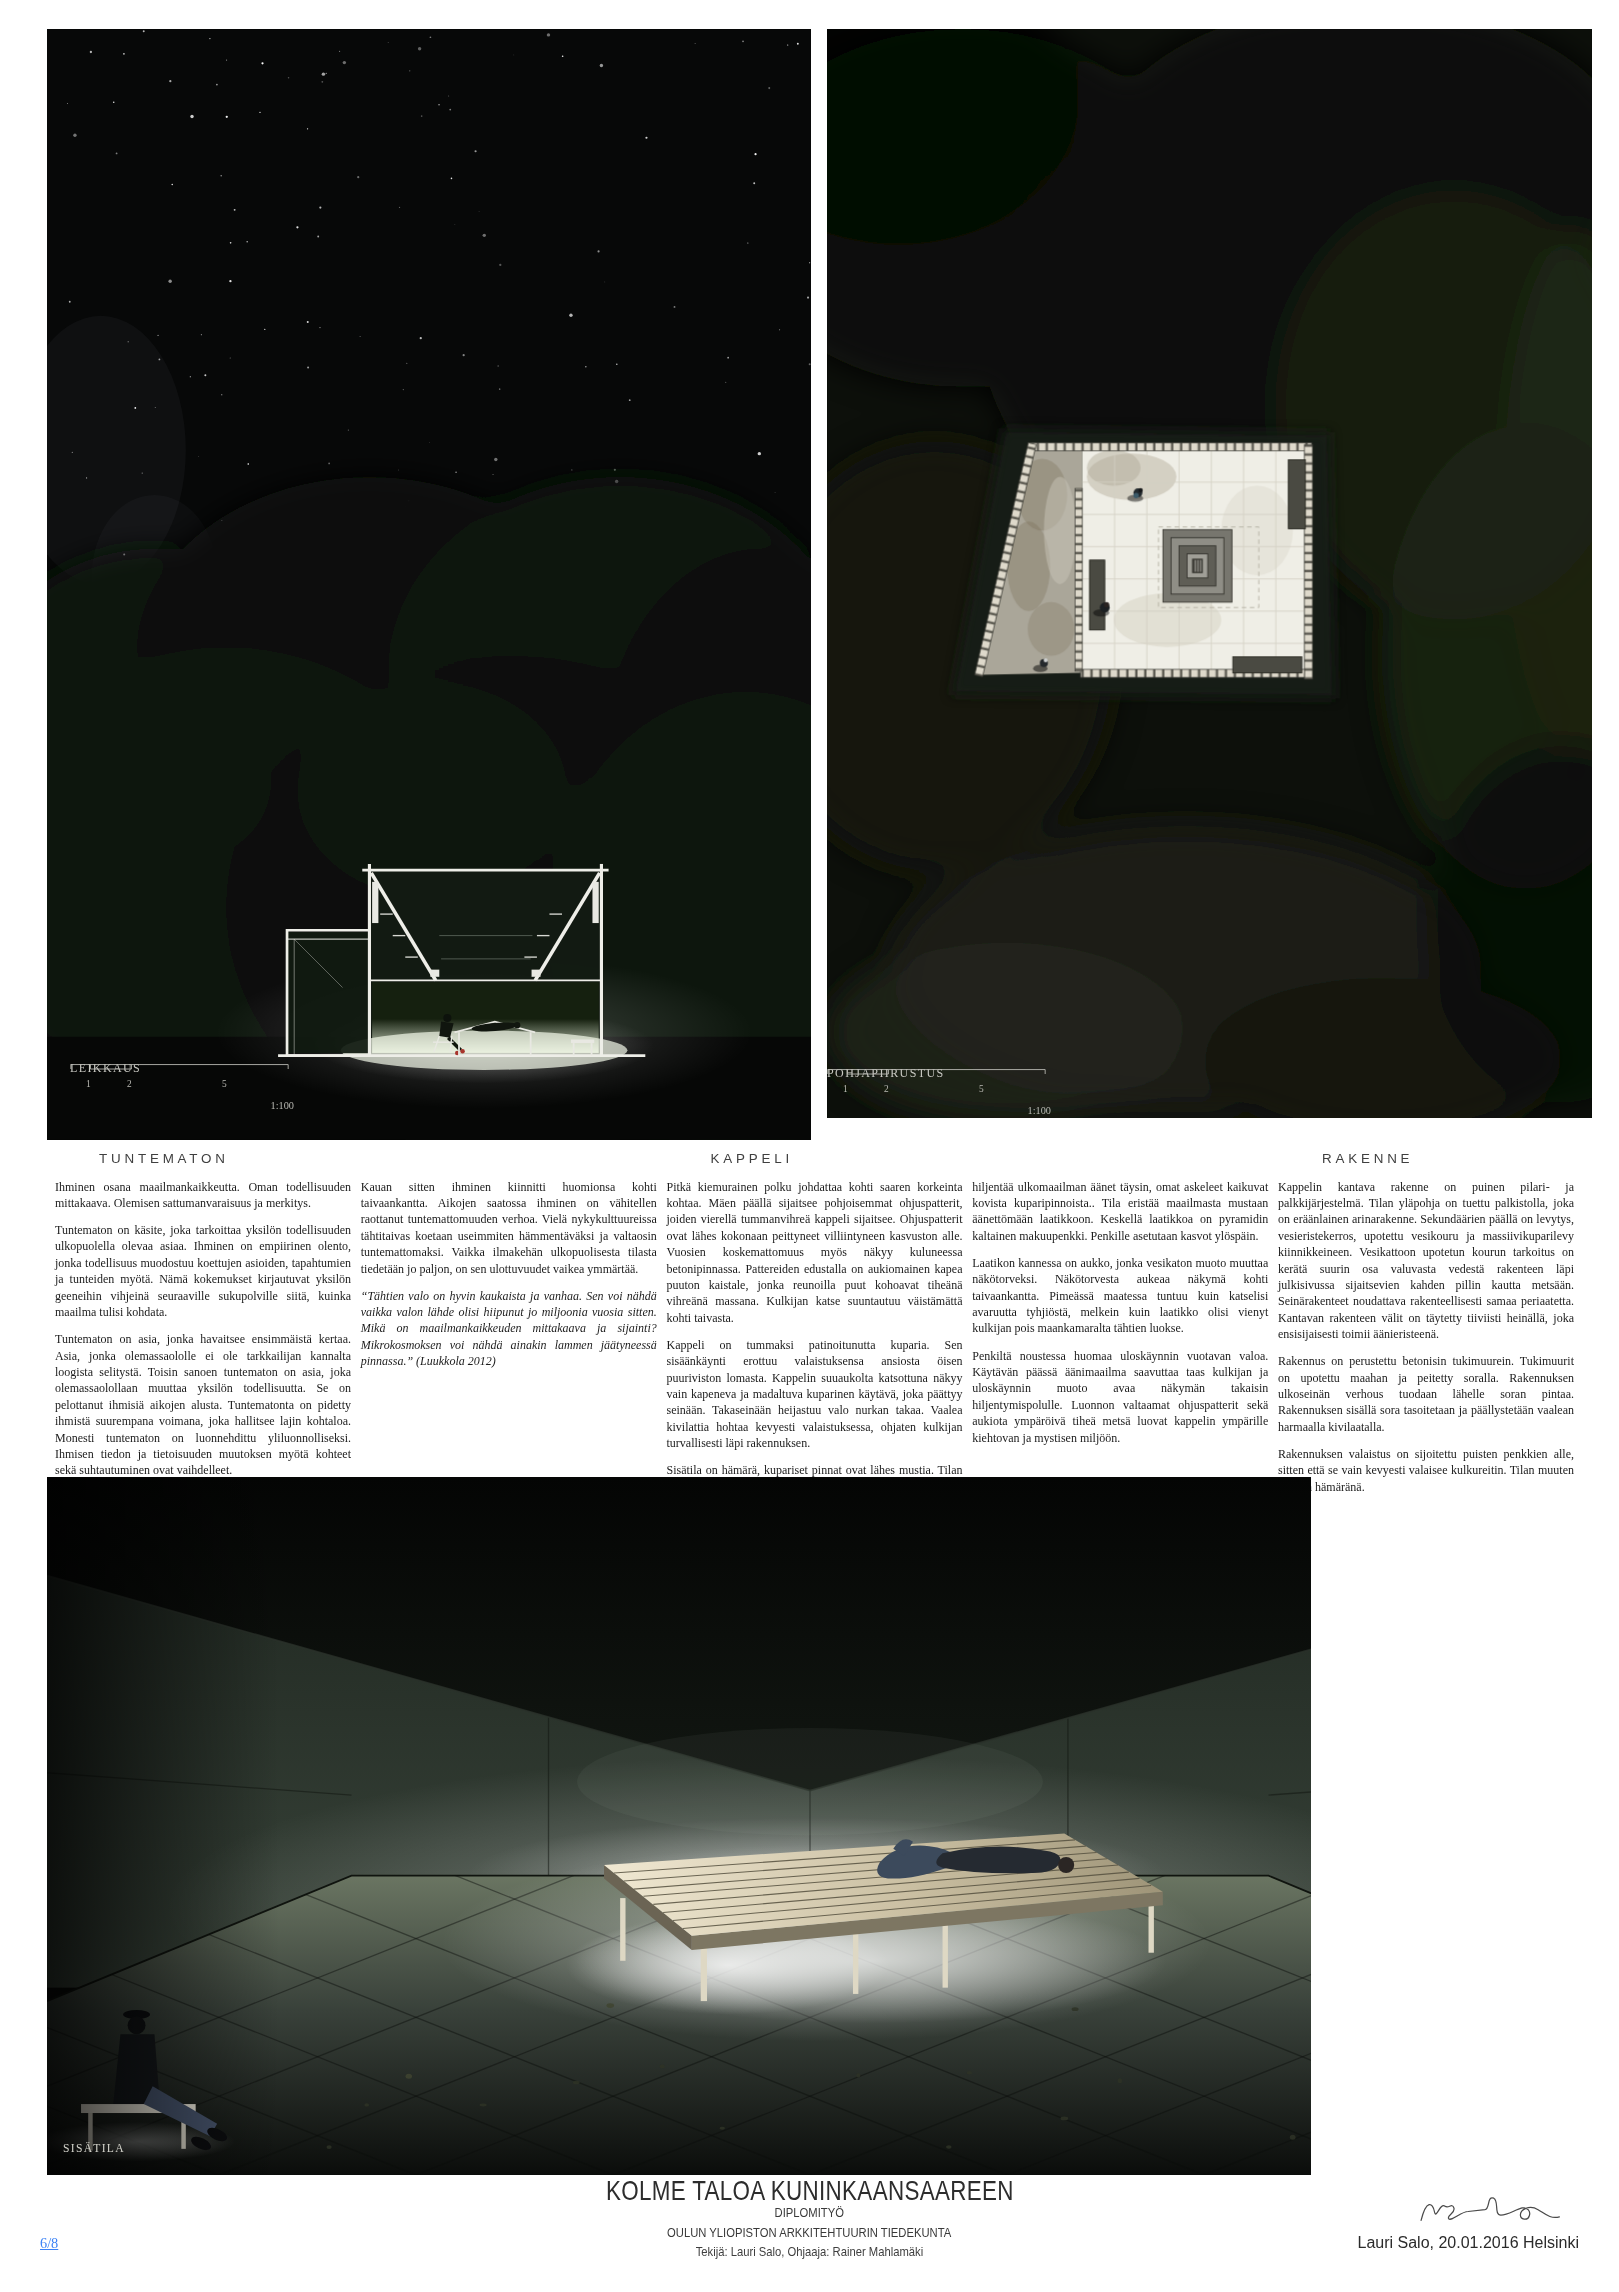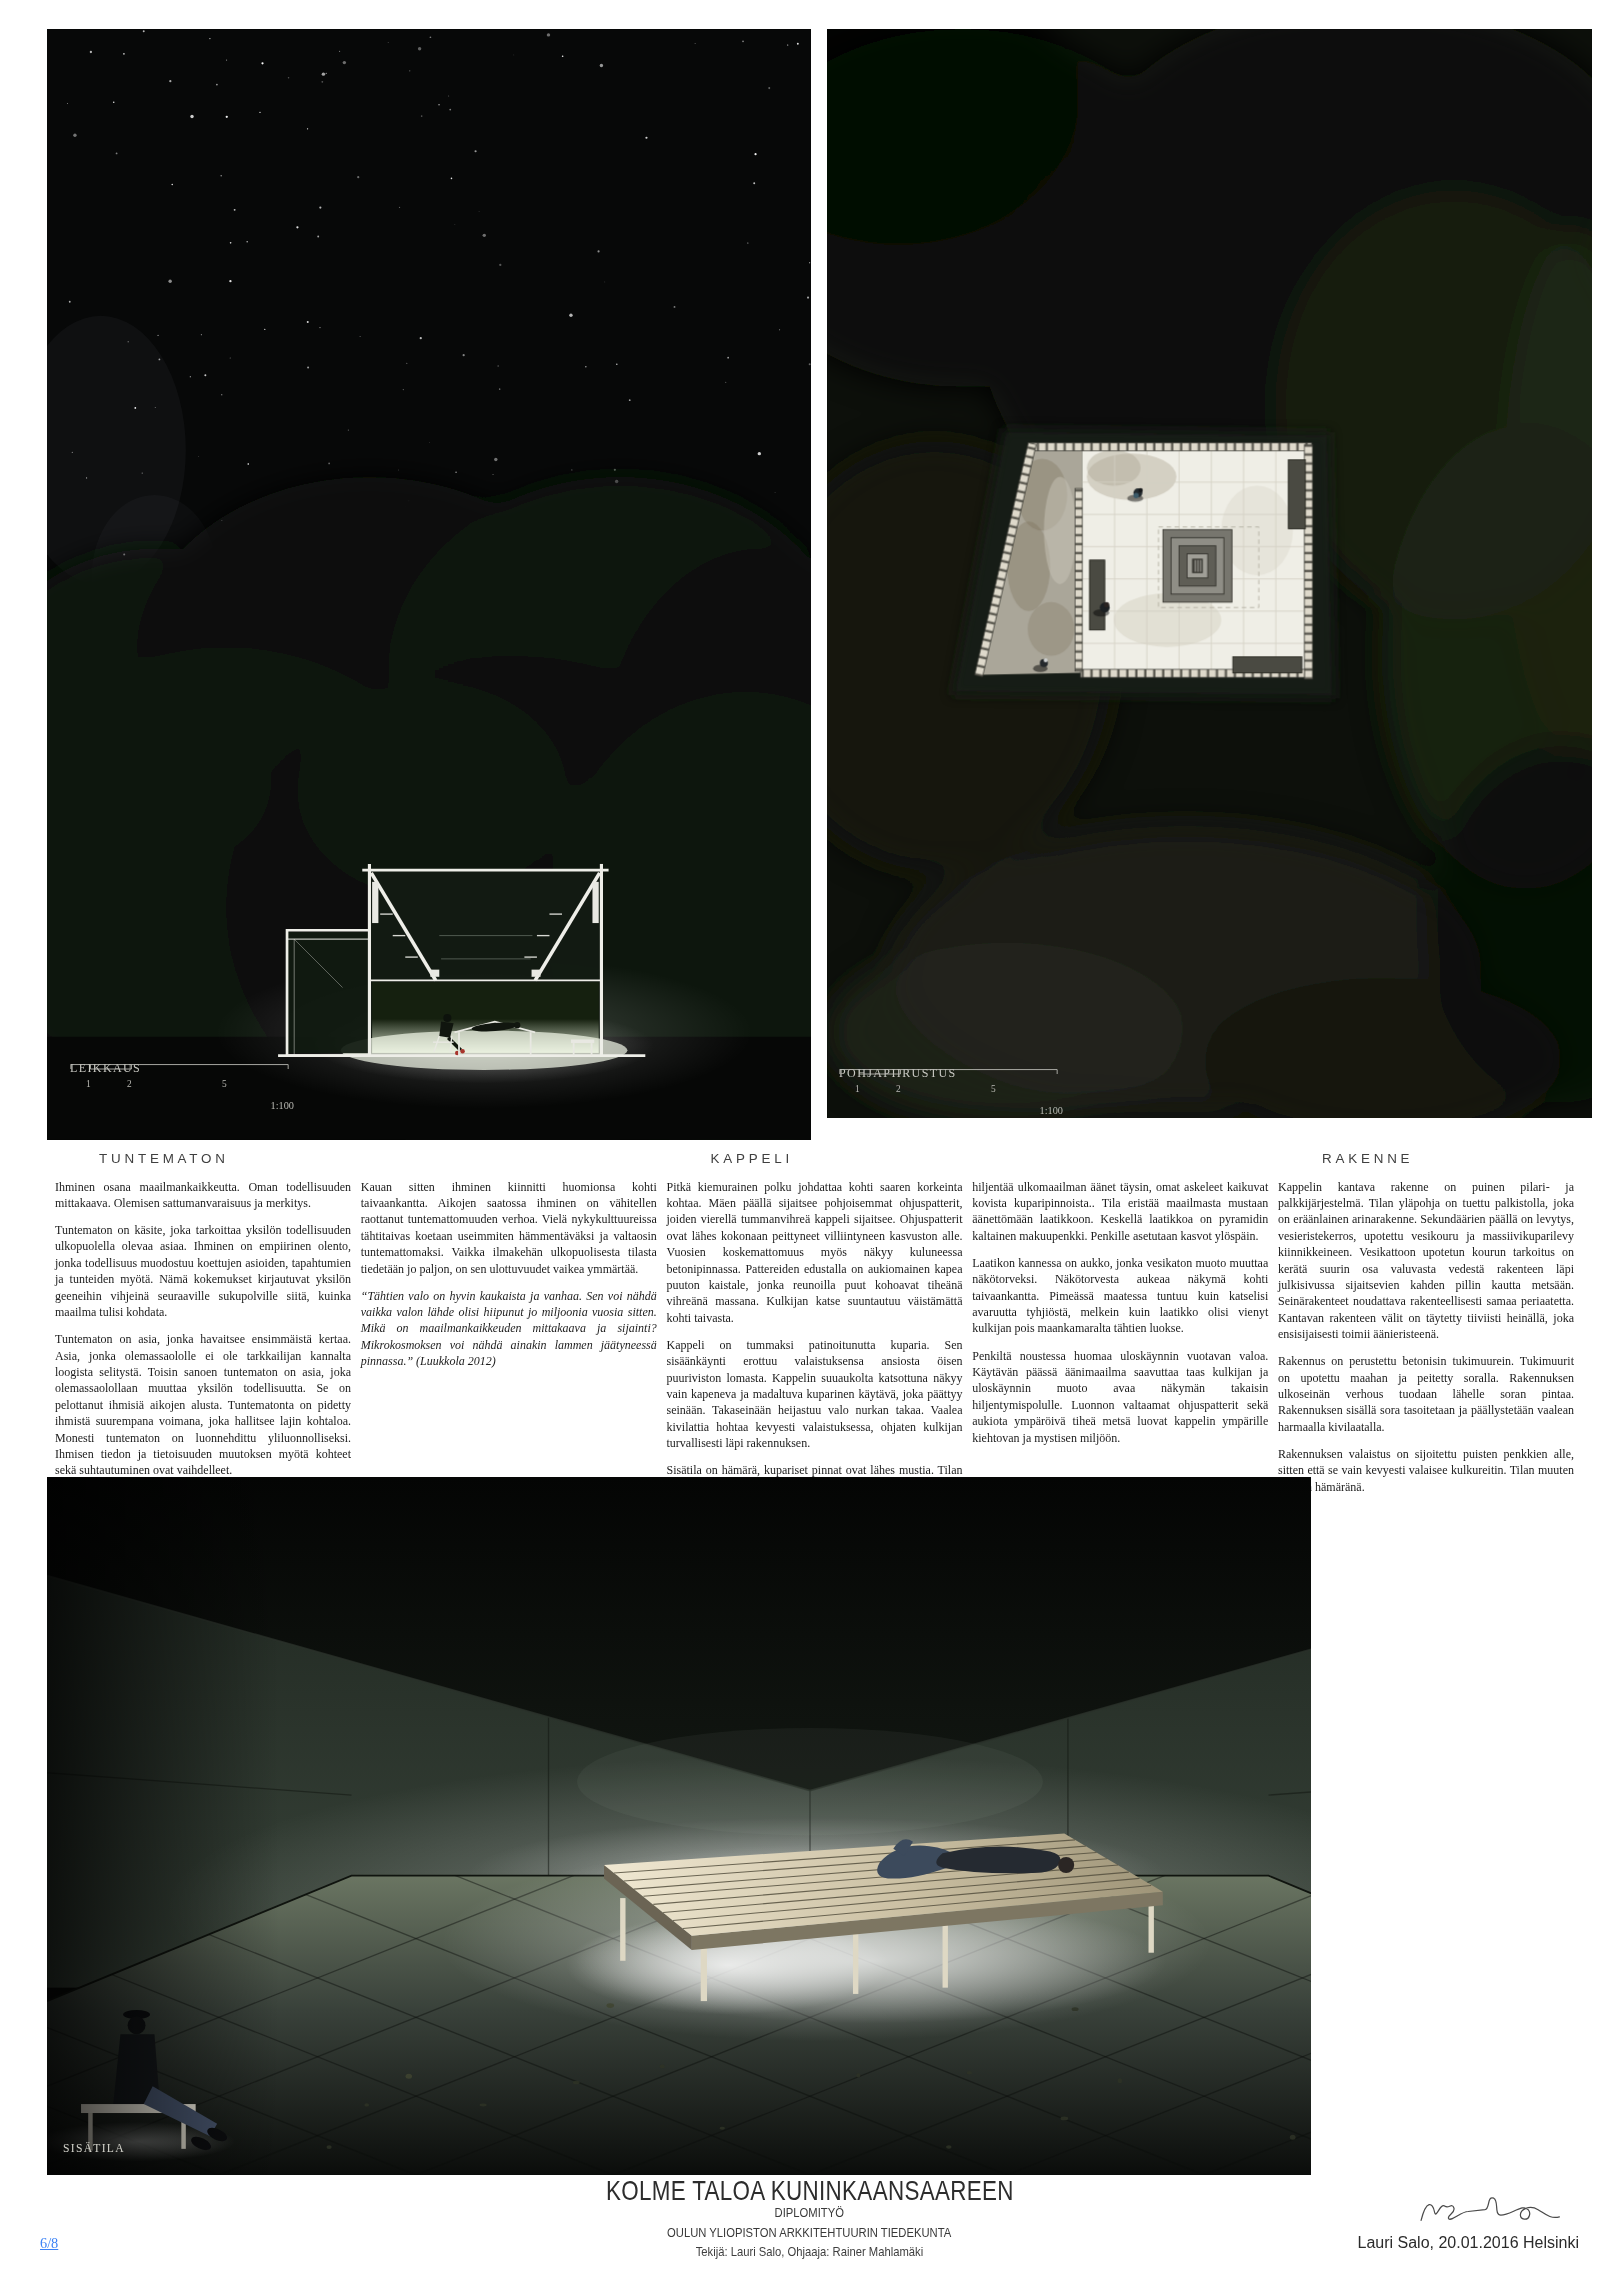--- a/index.html
+++ b/index.html
@@ -392,21 +392,21 @@
             <circle cx="350" cy="515" r="2.5" fill="#16181a"></circle>
           <ellipse cx="306" cy="652" rx="9" ry="4" fill="#000000" opacity="0.45"></ellipse>
           <circle cx="310" cy="646" r="5.5" fill="#1c2022"></circle>
             <circle cx="312" cy="643" r="3" fill="#2a2320"></circle>
           <ellipse cx="238" cy="714" rx="8" ry="4" fill="#000000" opacity="0.5"></ellipse>
           <circle cx="242" cy="708" r="4.5" fill="#25292c"></circle>
             <circle cx="244" cy="705" r="2.2" fill="#cfd2d2"></circle>
         </g>
       </g>
     </svg>
-    <div class="img-caption" style="left:12px;top:1037px;width:224px;">
+    <div class="img-caption" style="left:0;top:1037px;width:224px;">
       <div class="cap-label">POHJAPIIRUSTUS</div>
       <span class="cap-tick" style="left:16px;top:18px;">1</span>
       <span class="cap-tick" style="left:57px;top:18px;">2</span>
       <span class="cap-tick" style="left:152px;top:18px;">5</span>
       <svg class="scalebar" width="219" height="10.7" viewBox="0 0 244 12">
         <g stroke="#b9b9b3" stroke-width="1" fill="none">
           <path d="M0,4 L244,4"></path>
             <path d="M0,4 L0,9"></path>
             <path d="M22,4 L22,9"></path>
             <path d="M68,4 L68,9"></path>

